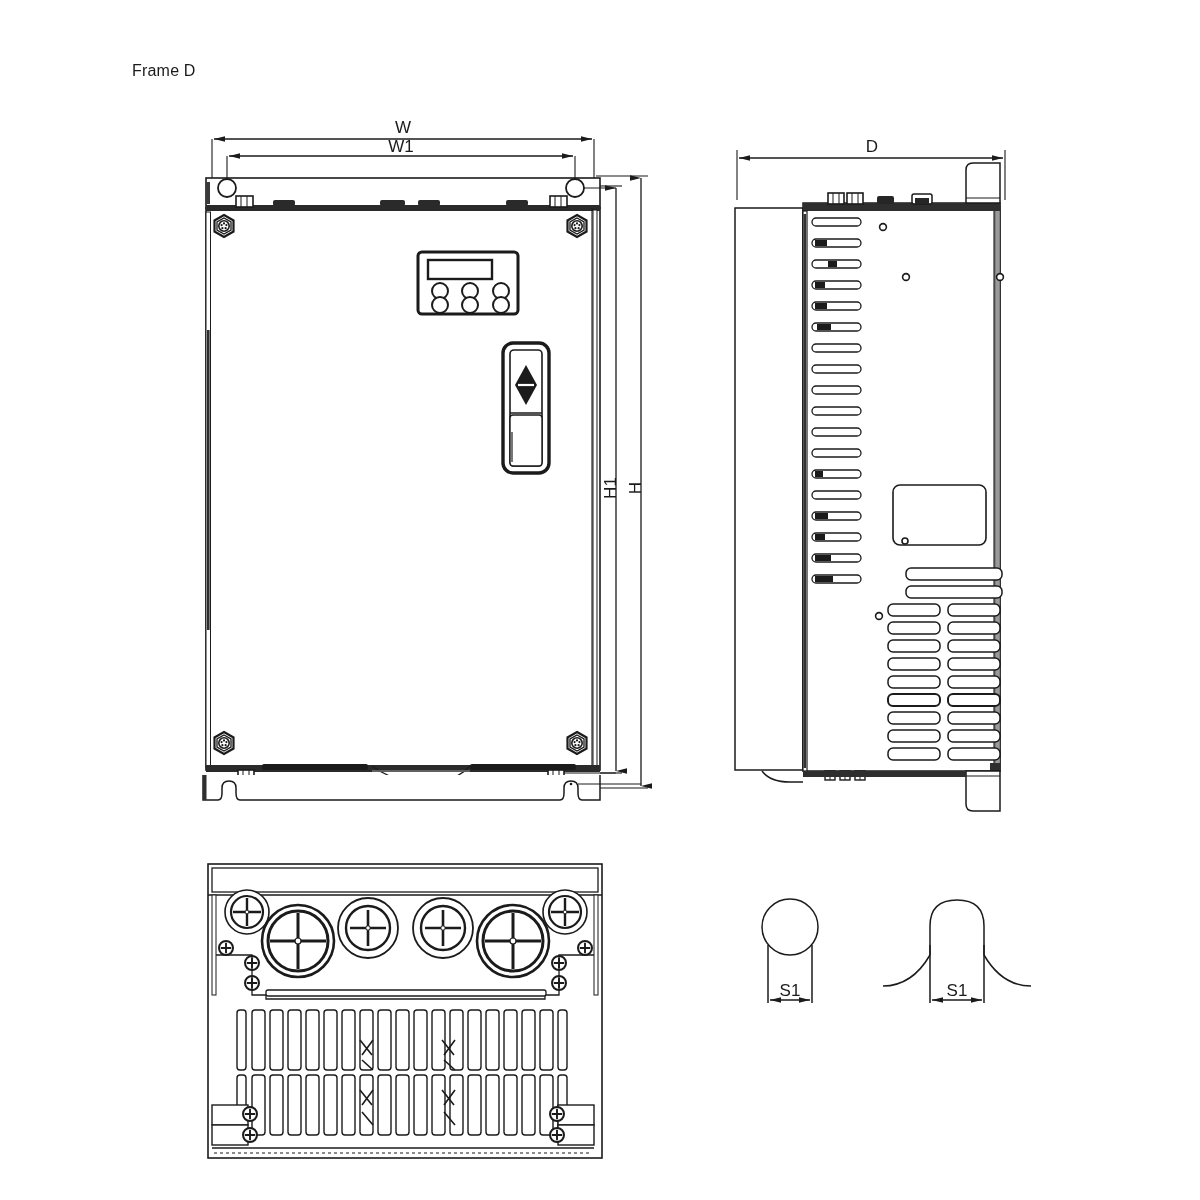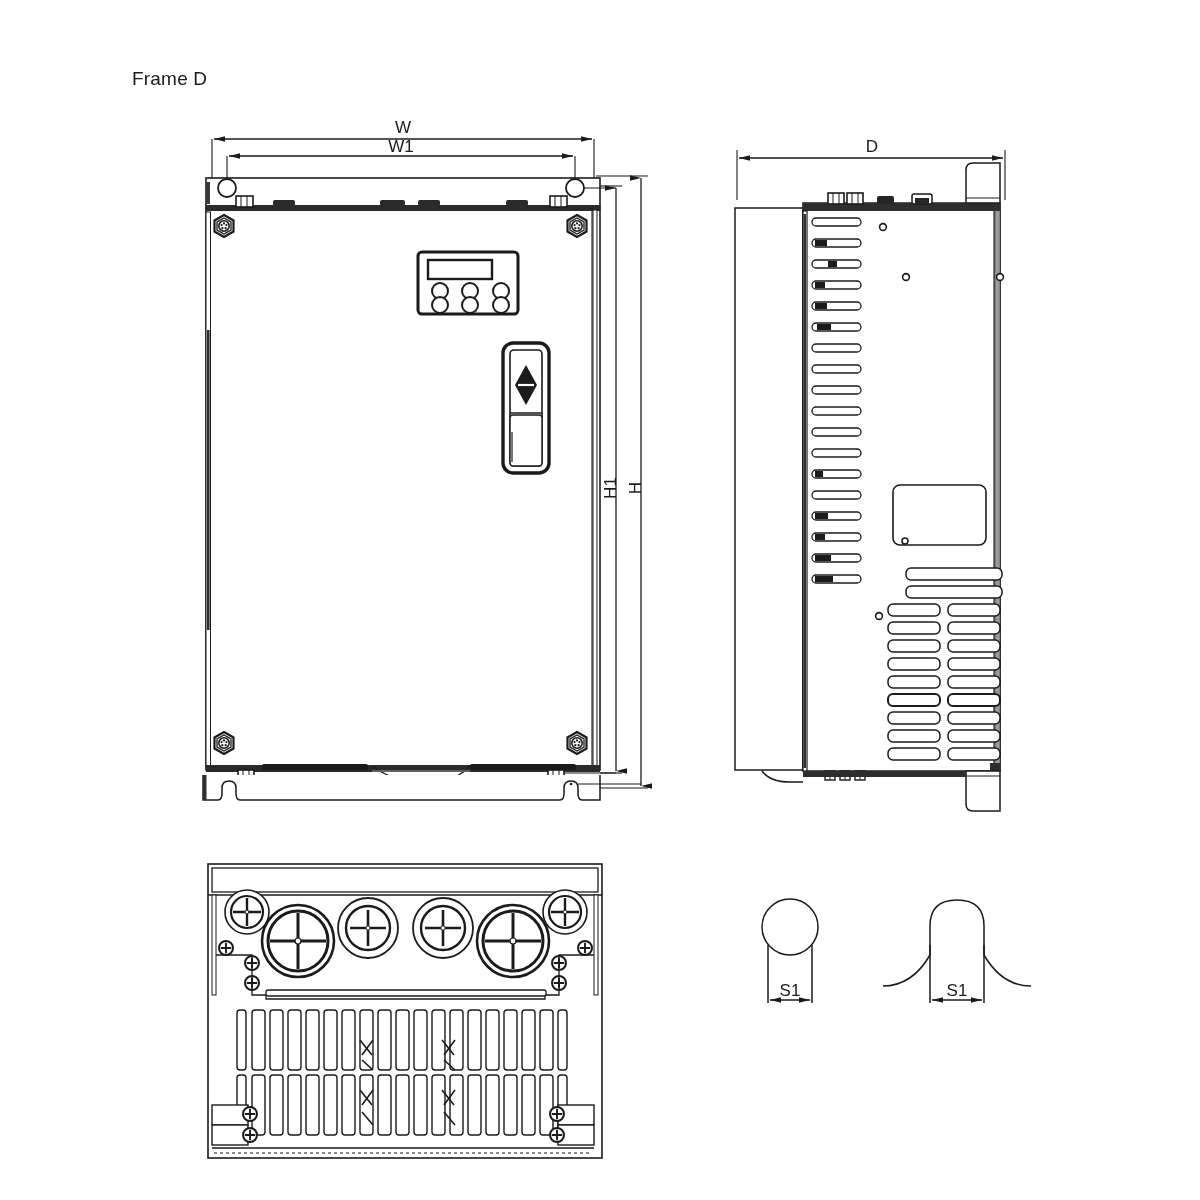--- a/index.html
+++ b/index.html
@@ -15,22 +15,22 @@
   }
   #sheet {
     position: relative;
     width: 1200px;
     height: 1200px;
     background: #ffffff;
   }
   #frame-title {
     position: absolute;
     left: 132px;
-    top: 68px;
-    font-size: 19px;
+    top: 62px;
+    font-size: 16px;
     color: #1b1b1b;
     font-family: "Liberation Sans", sans-serif;
     letter-spacing: 0.2px;
     white-space: nowrap;
   }
   svg.dwg {
     position: absolute;
     left: 0;
     top: 0;
   }

